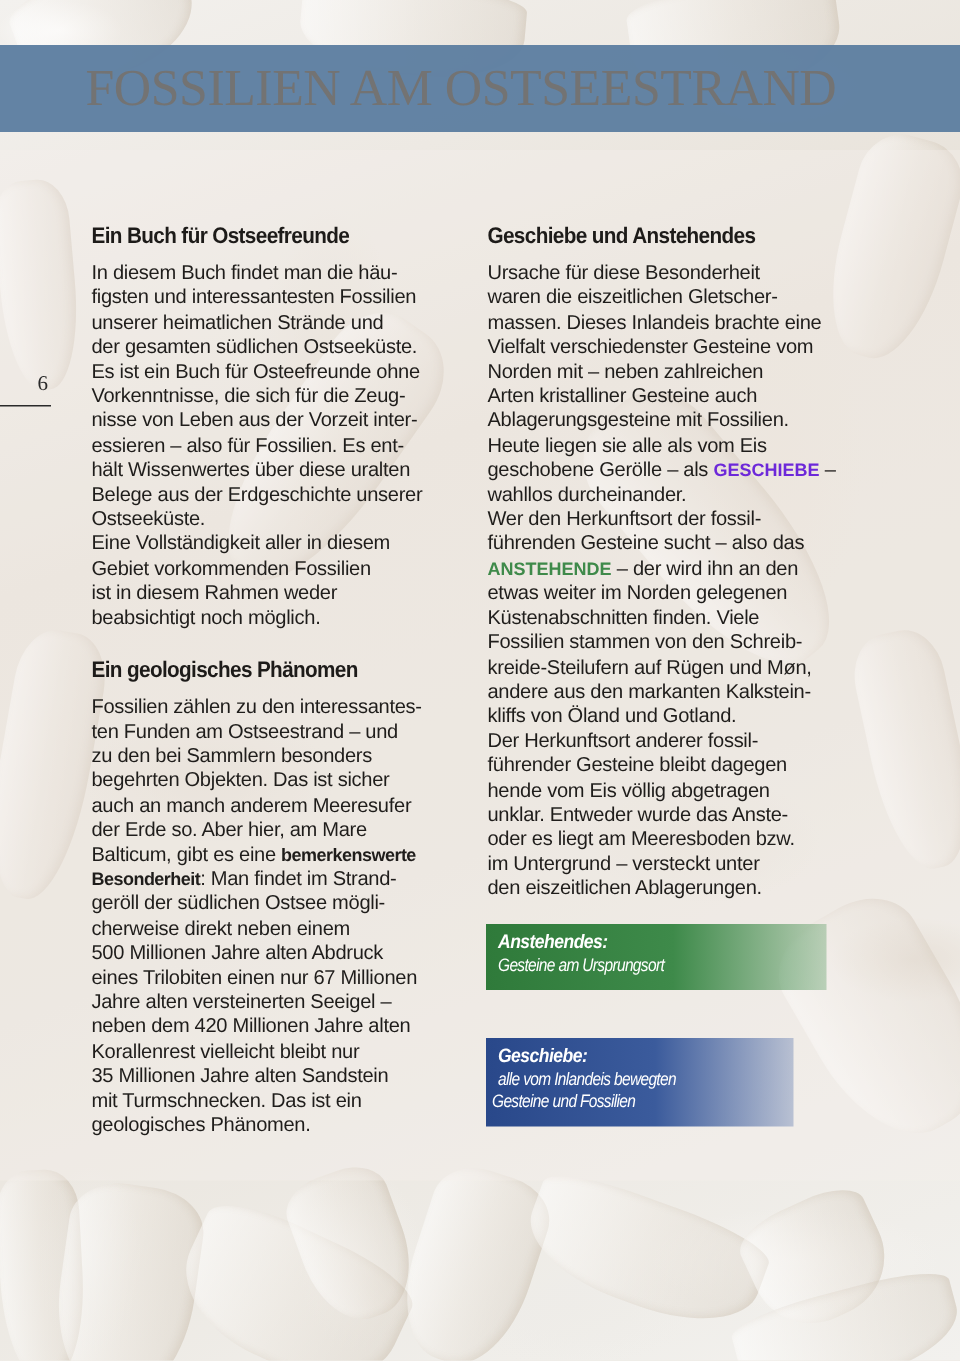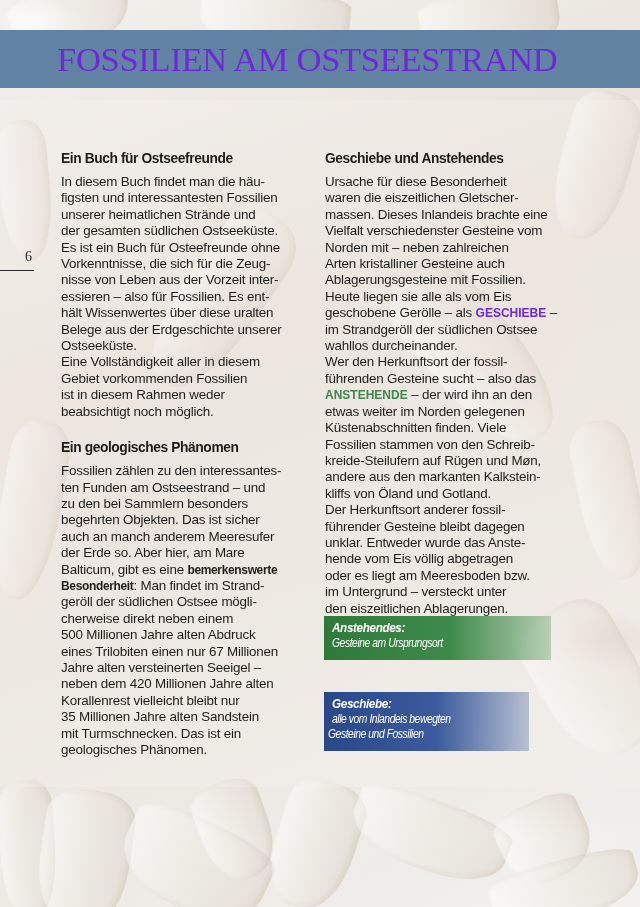--- a/index.html
+++ b/index.html
@@ -59,21 +59,21 @@
     .banner-title {
       position: absolute;
       left: 57px;
       top: 39px;
       margin: 0;
       font-family: "Liberation Serif", "DejaVu Serif", serif;
       font-weight: normal;
       font-size: 34.5px;
       line-height: 40px;
       letter-spacing: -0.3px;
-      color: #6d28d9;
+      color: #737373;
       white-space: nowrap;
     }
 
     
     .page-num {
       position: absolute;
       left: 25px;
       top: 249px;
       font-family: "Liberation Serif", "DejaVu Serif", serif;
       font-size: 14px;
@@ -256,35 +256,34 @@
   <p class="para">
     <span class="line">Ursache für diese Besonderheit</span>
     <span class="line">waren die eiszeitlichen Gletscher-</span>
     <span class="line">massen. Dieses Inlandeis brachte eine</span>
     <span class="line">Vielfalt verschiedenster Gesteine vom</span>
     <span class="line">Norden mit – neben zahlreichen</span>
     <span class="line">Arten kristalliner Gesteine auch</span>
     <span class="line">Ablagerungsgesteine mit Fossilien.</span>
     <span class="line">Heute liegen sie alle als vom Eis</span>
     <span class="line"><span>geschobene Gerölle – als </span><span class="kw kw-blue">GESCHIEBE</span><span> –</span></span>
-    <span class="line">im Strandgeröll der südlichen Ostsee</span>
     <span class="line">wahllos durcheinander.</span>
     <span class="line">Wer den Herkunftsort der fossil-</span>
     <span class="line">führenden Gesteine sucht – also das</span>
     <span class="line"><span class="kw kw-green">ANSTEHENDE</span><span> – der wird ihn an den</span></span>
     <span class="line">etwas weiter im Norden gelegenen</span>
     <span class="line">Küstenabschnitten finden. Viele</span>
     <span class="line">Fossilien stammen von den Schreib-</span>
     <span class="line">kreide-Steilufern auf Rügen und Møn,</span>
     <span class="line">andere aus den markanten Kalkstein-</span>
     <span class="line">kliffs von Öland und Gotland.</span>
     <span class="line">Der Herkunftsort anderer fossil-</span>
     <span class="line">führender Gesteine bleibt dagegen</span>
+    <span class="line">hende vom Eis völlig abgetragen</span>
     <span class="line">unklar. Entweder wurde das Anste-</span>
-    <span class="line">hende vom Eis völlig abgetragen</span>
     <span class="line">oder es liegt am Meeresboden bzw.</span>
     <span class="line">im Untergrund – versteckt unter</span>
     <span class="line">den eiszeitlichen Ablagerungen.</span>
   </p>
 </div>
 
 <div class="legend legend-green">
   <span class="legend-title">Anstehendes:</span>
   <span class="legend-text">Gesteine am Ursprungsort</span>
 </div>

